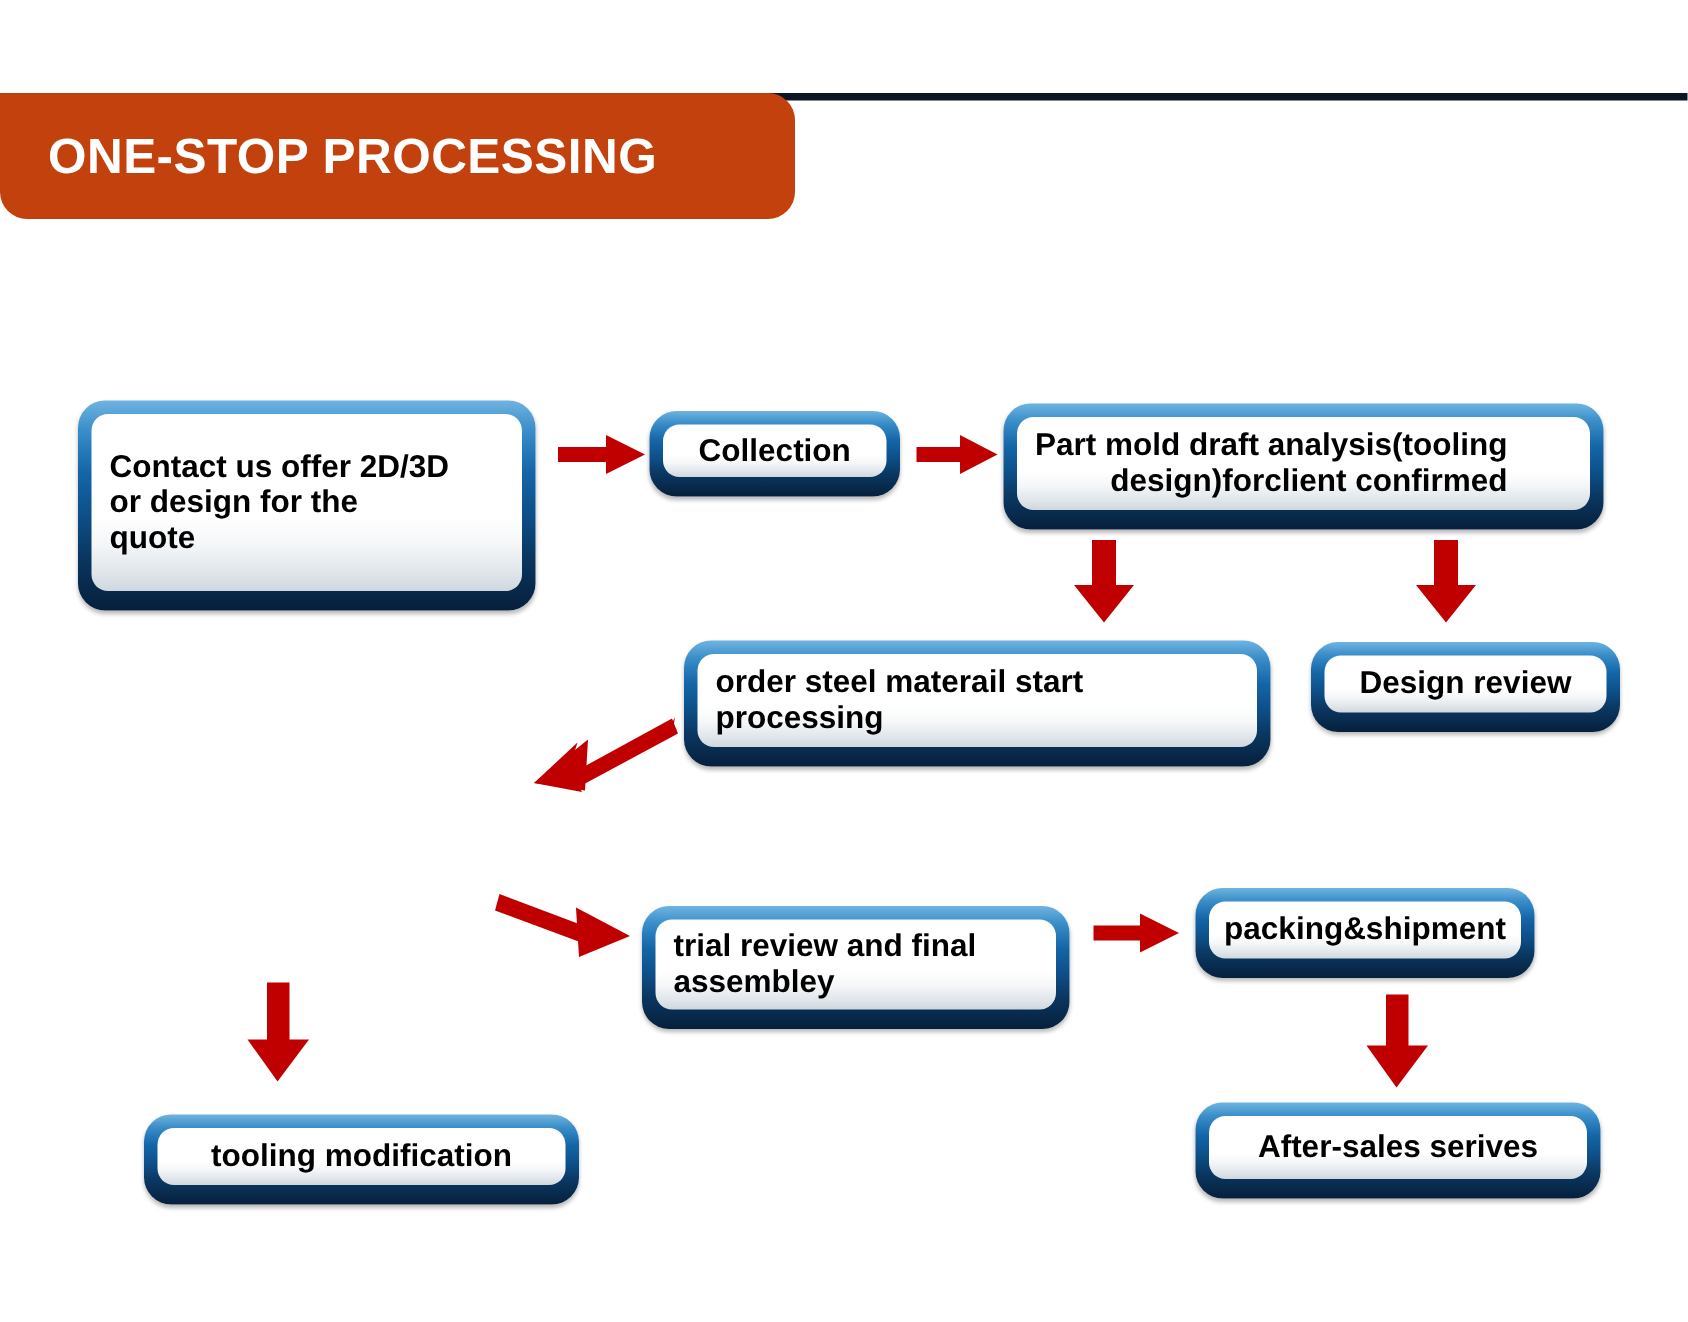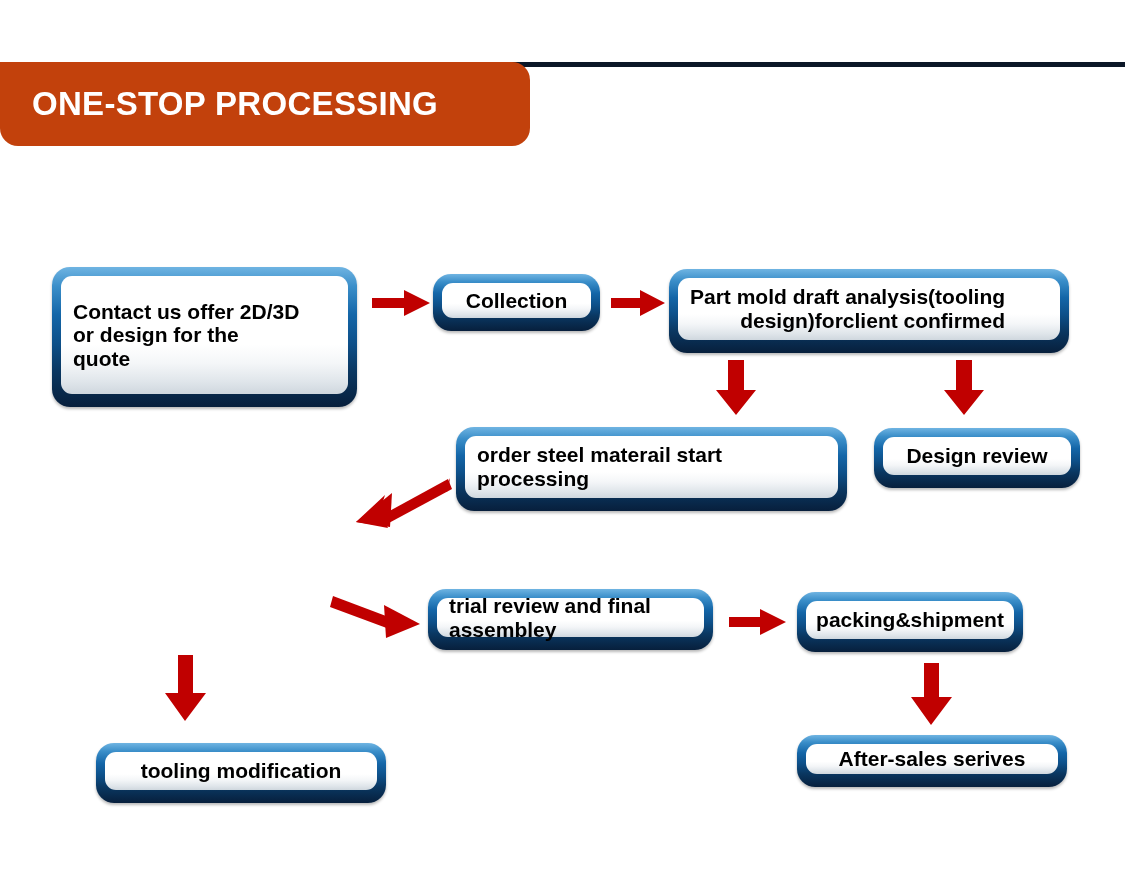--- a/index.html
+++ b/index.html
@@ -146,40 +146,40 @@
     </div>
   </div>
 
   <div class="node compact" style="left:859px; top:428px; width:206px; height:60px;margin-left:15px;">
     <div class="node-inner">
       <div class="node-label">Design review</div>
     </div>
   </div>
 
 
-  <div class="node" style="left:428px; top:589px; width:285px; height:61px;">
+  <div class="node" style="left:428px; top:604px; width:285px; height:82px;">
     <div class="node-inner">
       <div class="node-label">trial review and final
 assembley</div>
     </div>
   </div>
 
   <div class="node compact" style="left:797px; top:592px; width:226px; height:60px;">
     <div class="node-inner">
       <div class="node-label">packing&amp;shipment</div>
     </div>
   </div>
 
   <div class="node compact" style="left:52px; top:743px; width:290px; height:60px;margin-left:44px;">
     <div class="node-inner">
       <div class="node-label">tooling modification</div>
     </div>
   </div>
 
-  <div class="node compact" style="left:797px; top:735px; width:270px; height:52px;">
+  <div class="node compact" style="left:797px; top:735px; width:270px; height:64px;">
     <div class="node-inner">
       <div class="node-label">After-sales serives</div>
     </div>
   </div>
 
   <div class="arrow" style="left:372px; top:287px; width:62px; height:32px;">
     <svg width="62" height="32" viewBox="0 0 62 32">
       <path d="M0,11 L32,11 L32,3 L58,16 L32,29 L32,21 L0,21 Z" fill="#c00000"></path>
     </svg>
   </div>

